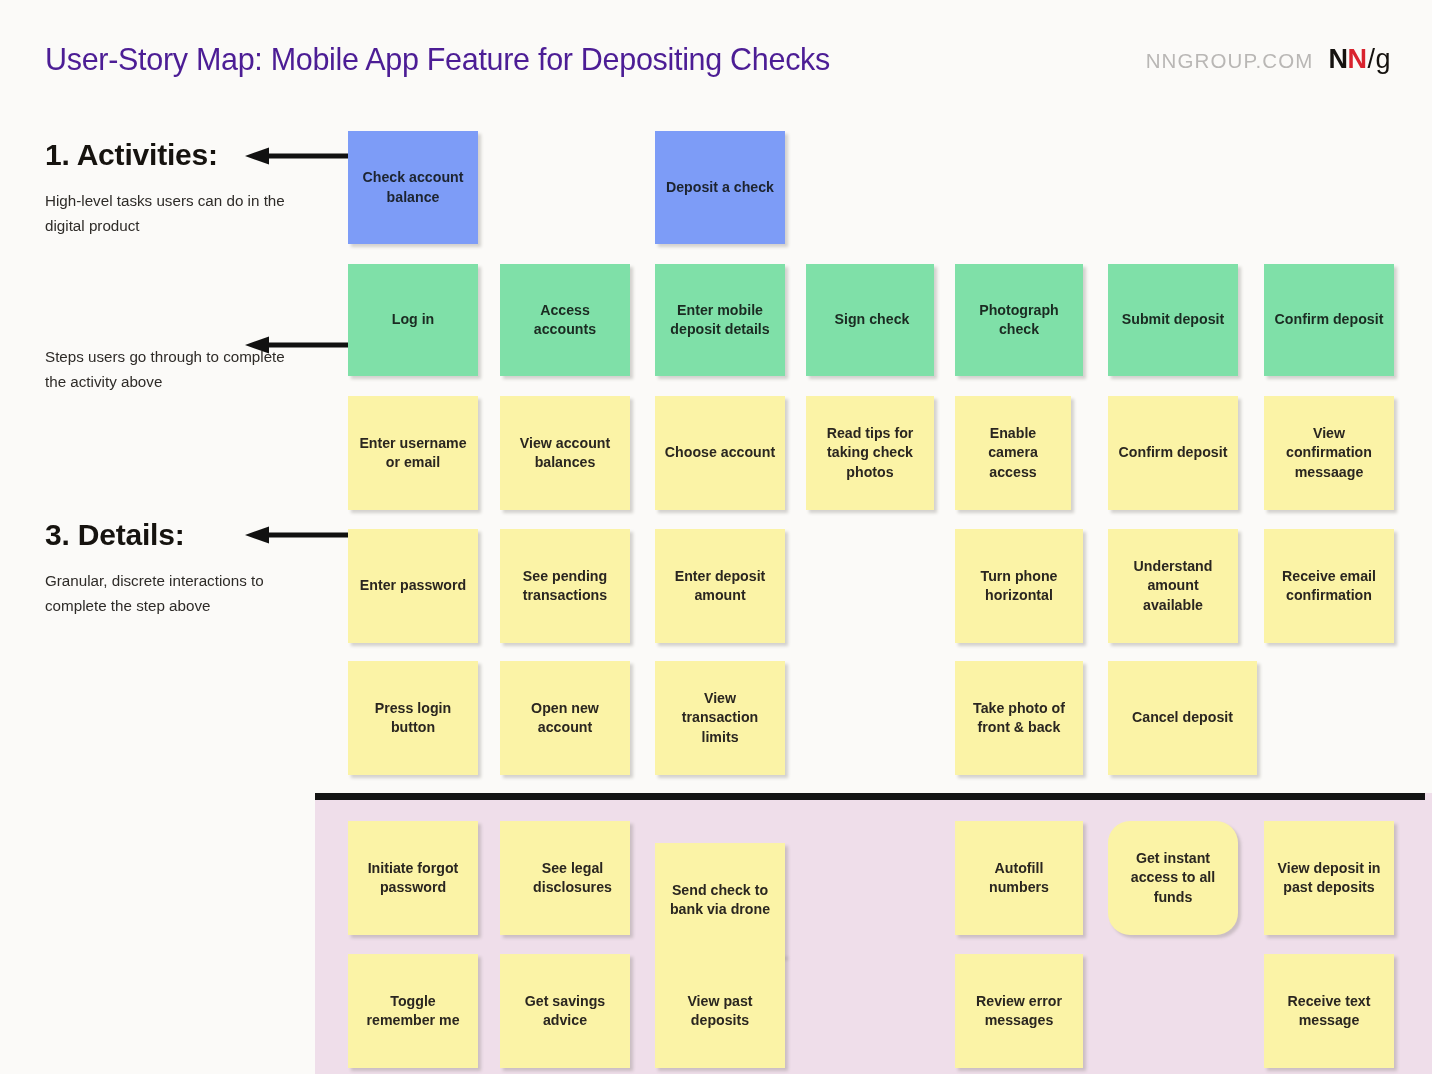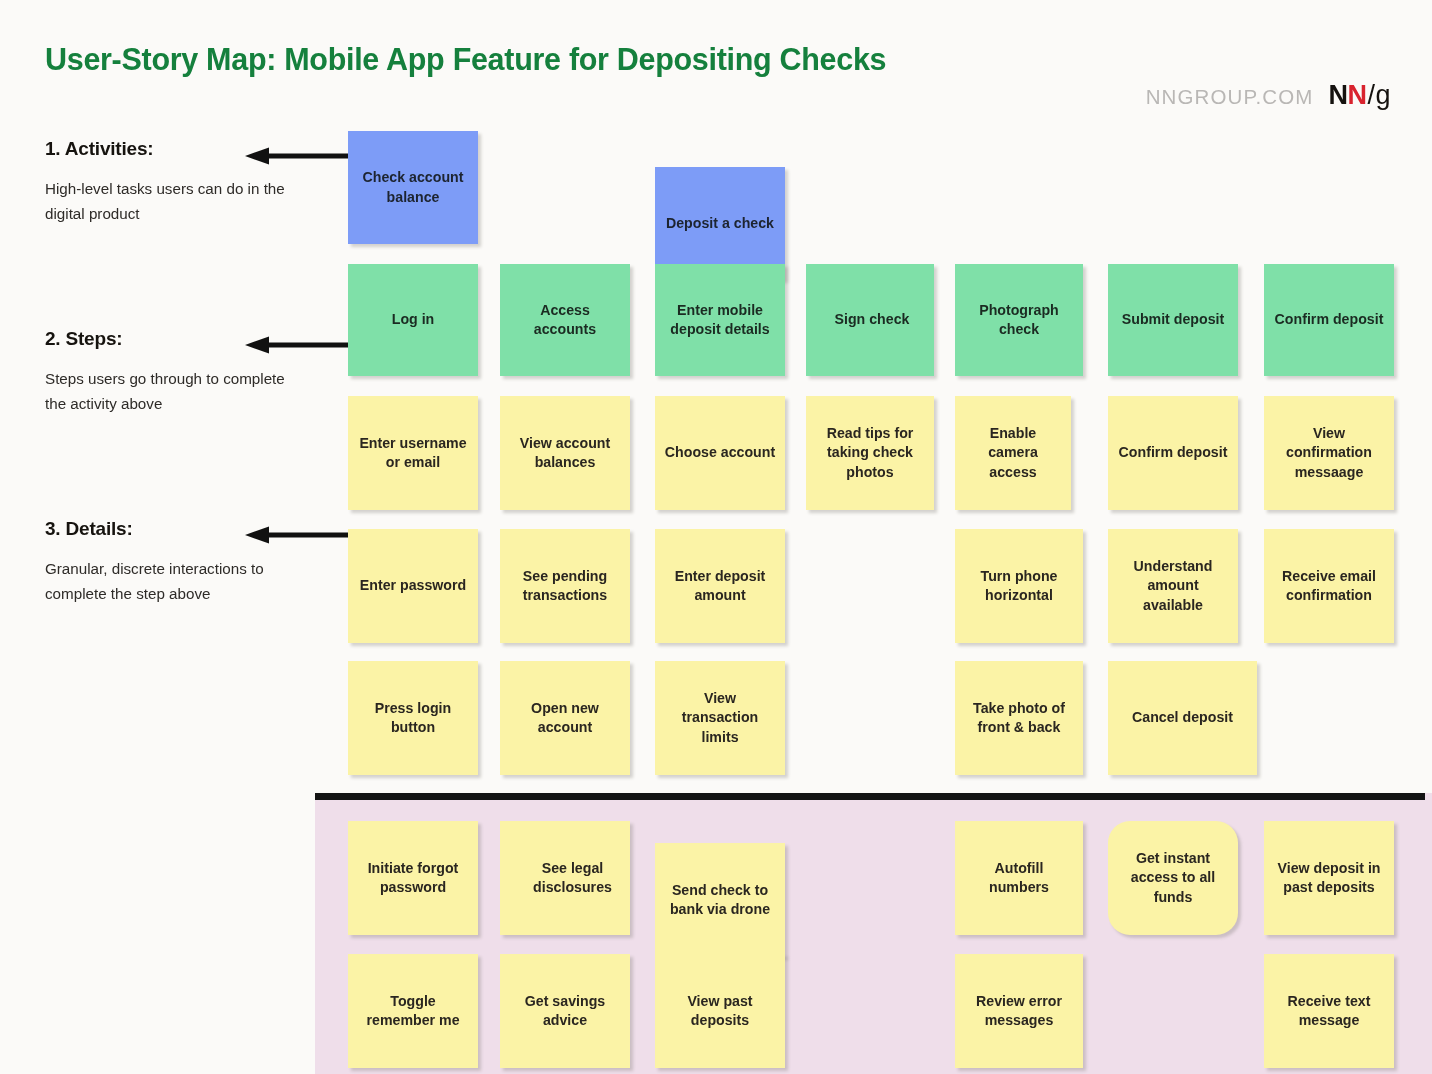--- a/index.html
+++ b/index.html
@@ -18,34 +18,33 @@
     height: 1074px;
     background: #fbfaf8;
   }
 
   
   .page-title {
     position: absolute;
     left: 45px;
     top: 42px;
     font-size: 30.5px;
-    font-weight: bold;
-    color: #15803d;
+    font-weight: normal;
+    color: #4c1d95;
     letter-spacing: -0.3px;
     white-space: nowrap;
   }
 
   .brand {
     position: absolute;
     right: 42px;
     top: 44px;
     display: flex;
     align-items: baseline;
     gap: 15px;
-    margin-top: 36px;
   }
   .brand-url {
     font-size: 20.5px;
     color: #b9b7b5;
     letter-spacing: 1.1px;
     font-weight: normal;
   }
   .brand-logo {
     font-size: 27px;
     font-weight: bold;
@@ -54,21 +53,21 @@
     align-items: baseline;
   }
   .logo-n1 { color: #15120f; }
   .logo-n2 { color: #d9232e; }
   .logo-slash { color: #15120f; font-weight: normal; padding: 0 1px; }
   .logo-g { color: #15120f; font-weight: normal; }
 
   
   .legend-block { position: absolute; left: 45px; }
   .legend-title {
-    font-size: 19px;
+    font-size: 30px;
     font-weight: bold;
     color: #16130f;
     letter-spacing: -0.2px;
     white-space: nowrap;
   }
   .legend-desc {
     margin-top: 16px;
     font-size: 15.2px;
     line-height: 25px;
     color: #2e2b28;
@@ -138,21 +137,20 @@
   </div>
 
   <div class="pink-band"></div>
   <div class="cut-line"></div>
 
   <div class="legend-block" style="top:138px;">
     <div class="legend-title">1. Activities:</div>
     <div class="legend-desc">High-level tasks users can do in the digital product</div>
   </div>
   <div class="legend-block" style="top:328px;">
-    <div class="legend-title">2. Steps:</div>
     <div class="legend-desc">Steps users go through to complete the activity above</div>
   </div>
   <div class="legend-block" style="top:518px;">
     <div class="legend-title">3. Details:</div>
     <div class="legend-desc">Granular, discrete interactions to complete the step above</div>
   </div>
 
   <svg class="arrow" style="left:243px; top:146px; width:112px;" viewBox="0 0 112 20">
     <path d="M112 10 L22 10" stroke="#111111" stroke-width="5" fill="none"></path>
     <path d="M2 10 L26 1.5 L26 18.5 Z" fill="#111111"></path>
@@ -163,21 +161,21 @@
   </svg>
   <svg class="arrow" style="left:243px; top:525px; width:112px;" viewBox="0 0 112 20">
     <path d="M112 10 L22 10" stroke="#111111" stroke-width="5" fill="none"></path>
     <path d="M2 10 L26 1.5 L26 18.5 Z" fill="#111111"></path>
   </svg>
 
   <div id="cards-layer">
       <div class="card activity" style="left: 348px; top: 131px; width: 130px; height: 113px;">
         <span>Check account balance</span>
       </div>
-      <div class="card activity" style="left: 655px; top: 131px; width: 130px; height: 113px; margin-top: 36px;">
+      <div class="card activity" style="left: 655px; top: 131px; width: 130px; height: 113px;">
         <span>Deposit a check</span>
       </div>
       <div class="card step" style="left: 348px; top: 264px; width: 130px; height: 112px;">
         <span>Log in</span>
       </div>
       <div class="card step" style="left: 500px; top: 264px; width: 130px; height: 112px;">
         <span>Access accounts</span>
       </div>
       <div class="card step" style="left: 655px; top: 264px; width: 130px; height: 112px;">
         <span>Enter mobile deposit details</span>

